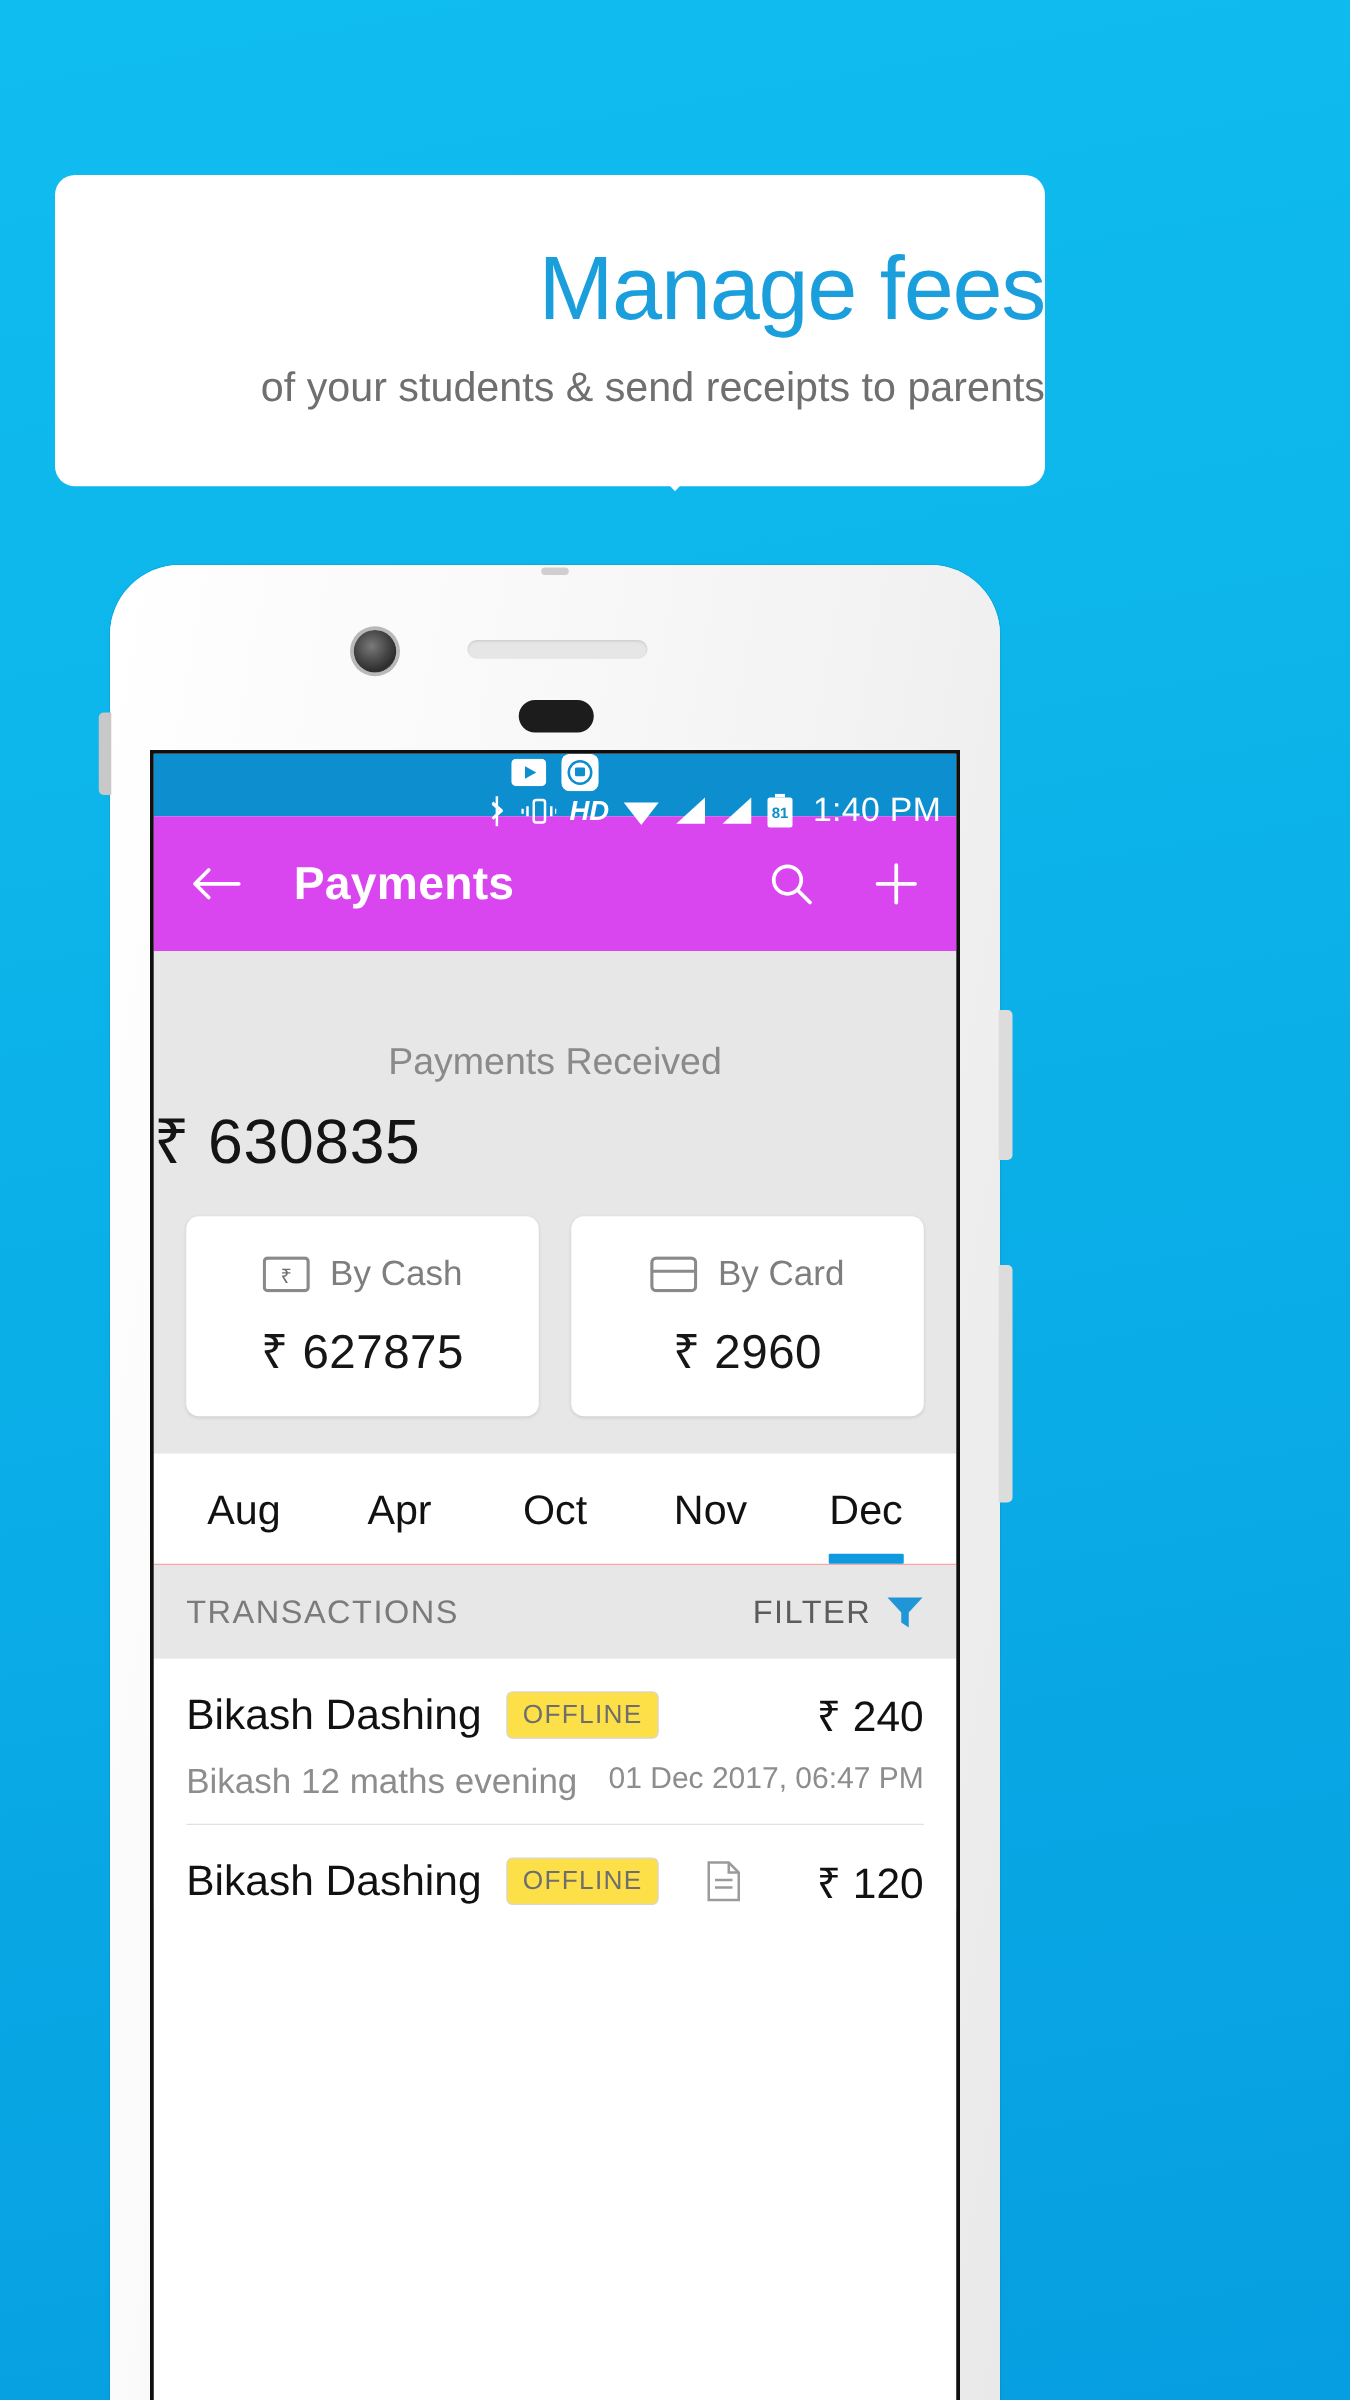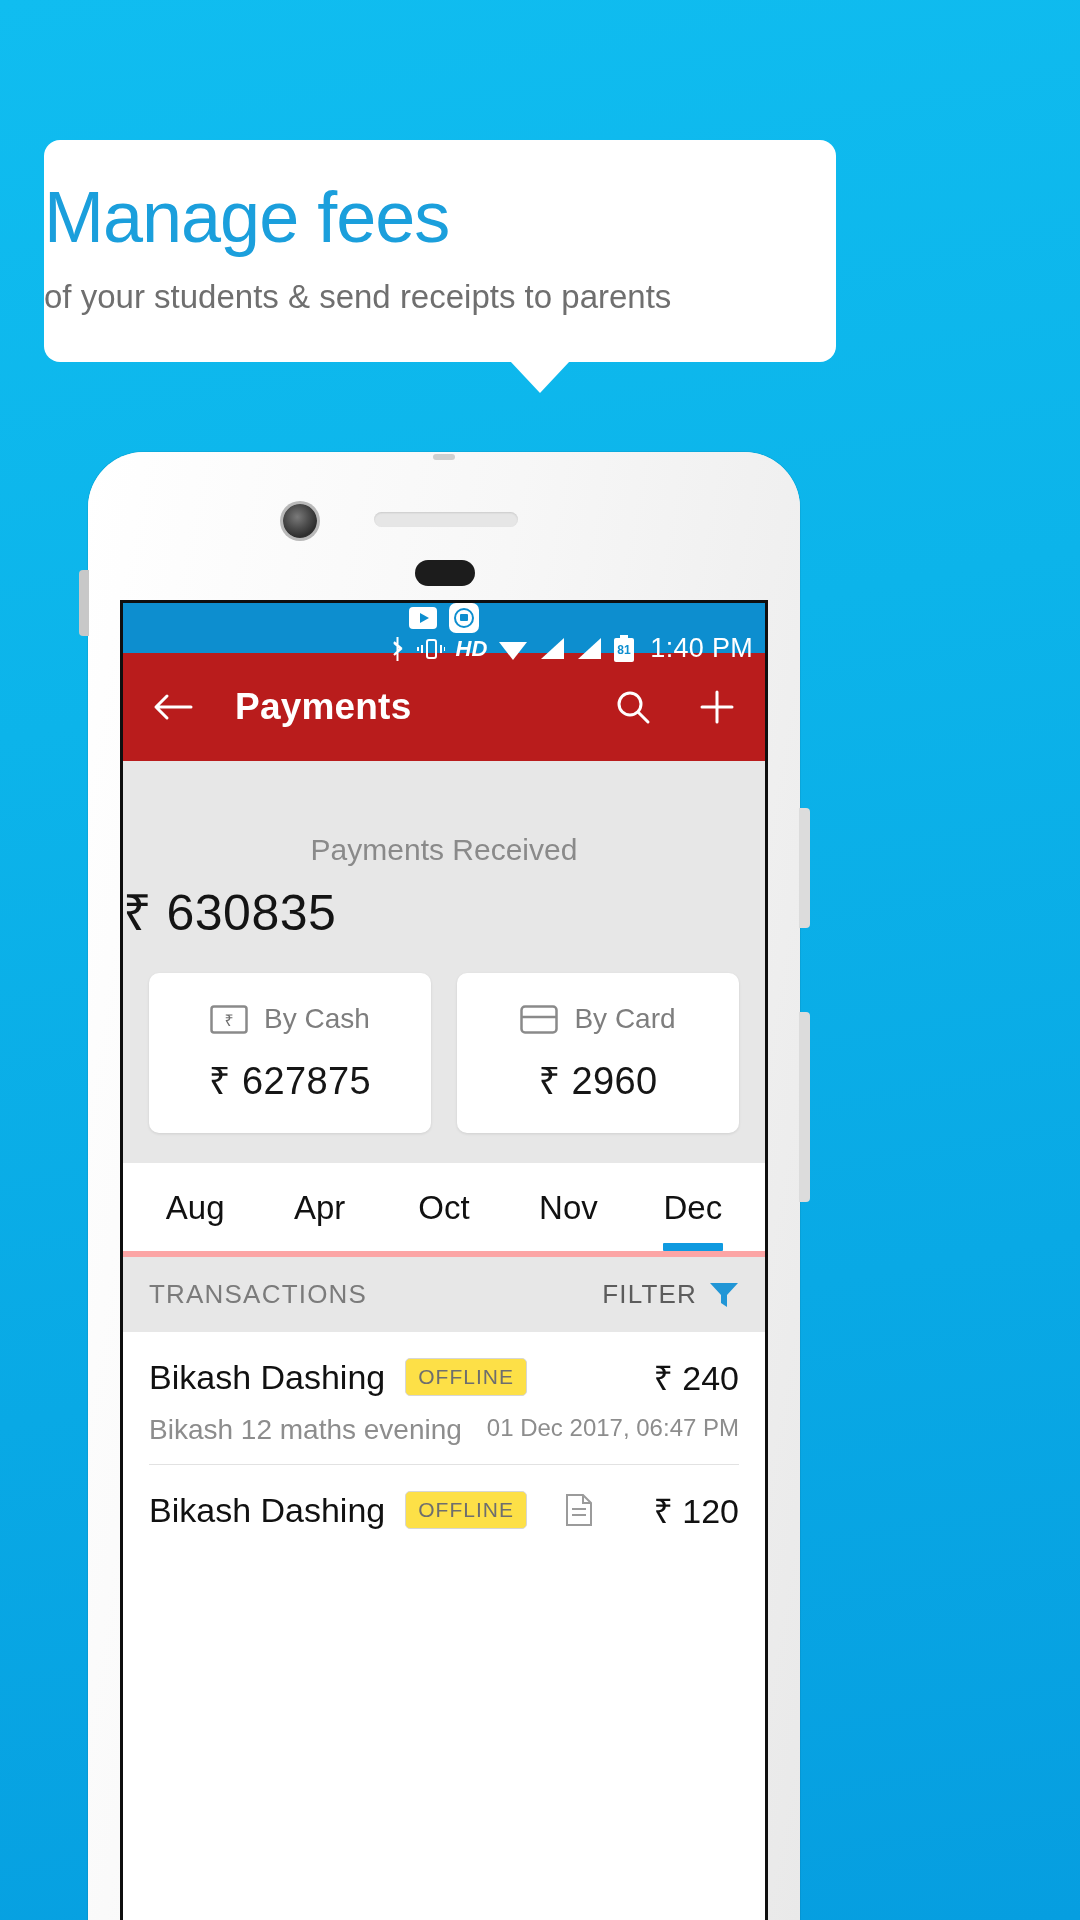--- a/index.html
+++ b/index.html
@@ -5,23 +5,23 @@
   * { margin:0; padding:0; box-sizing:border-box; }
   html,body { width:1080px; height:1920px; }
   body {
     font-family:"Liberation Sans", sans-serif;
     background:linear-gradient(170deg,#10bdf0 0%,#0cb4ea 35%,#069ee0 100%);
     position:relative; overflow:hidden;
   }
 
   
   .bubble {
-    position:absolute; left:44px; top:140px; width:792px; height:222px;
+    position:absolute; left:44px; top:140px; width:792px; height:249px;
     background:#ffffff; border-radius:16px;
-    display:flex; flex-direction:column; align-items:flex-start; justify-content:center;
+    display:flex; flex-direction:column; align-items:flex-end; justify-content:center;
   }
   .bubble-title {
     font-size:72px; color:#1b9fdc; font-weight:400;
     letter-spacing:-1px; line-height:1.05; margin-top:-6px;
   }
   .bubble-sub {
     font-size:33px; color:#6f6f6f; font-weight:400;
     margin-top:22px; letter-spacing:0px;
   }
   .bubble-tail {
@@ -89,21 +89,21 @@
     color:#ffffff;
     flex-direction:column;
   }
   .sb-left { display:flex; align-items:center; gap:12px; }
   .sb-right { margin-left:auto; display:flex; align-items:center; gap:11px; }
   .sb-time { font-size:27px; font-weight:400; letter-spacing:.3px; margin-left:4px; }
   .ic { display:block; }
 
   
   .appbar {
-    height:108px; background:#b91c1c;
+    height:108px; background:#d946ef;
     display:flex; align-items:center; padding:0 30px;
   }
   .appbar-title {
     color:#ffffff; font-size:37px; font-weight:700; margin-left:42px;
     letter-spacing:.2px;
   }
   .appbar-actions { margin-left:auto; display:flex; align-items:center; gap:48px; }
 
   
   .summary { background:#e7e7e7; padding:34px 0 0; }
@@ -134,21 +134,21 @@
     padding:30px 10px 28px; text-align:center;
     box-shadow:0 1px 3px rgba(0,0,0,.10);
   }
   .mcard-top { display:flex; align-items:center; justify-content:center; gap:16px; }
   .mcard-label { font-size:28px; color:#7e7e7e; }
   .mcard-amt { font-size:38px; color:#161616; margin-top:18px; letter-spacing:.4px; }
 
   
   .months {
     display:flex; background:#ffffff; padding:0 10px;
-    border-bottom:6px solid #fca5a5; position:relative;
+    border-bottom:1px solid #fca5a5; position:relative;
   }
   .month {
     flex:1; text-align:center; font-size:33px; color:#111111;
     padding:26px 0 24px; position:relative;
   }
   .month .underline {
     position:absolute; left:50%; transform:translateX(-50%); bottom:0;
     width:60px; height:8px; background:#0f9ae0; border-radius:1px;
   }
 

